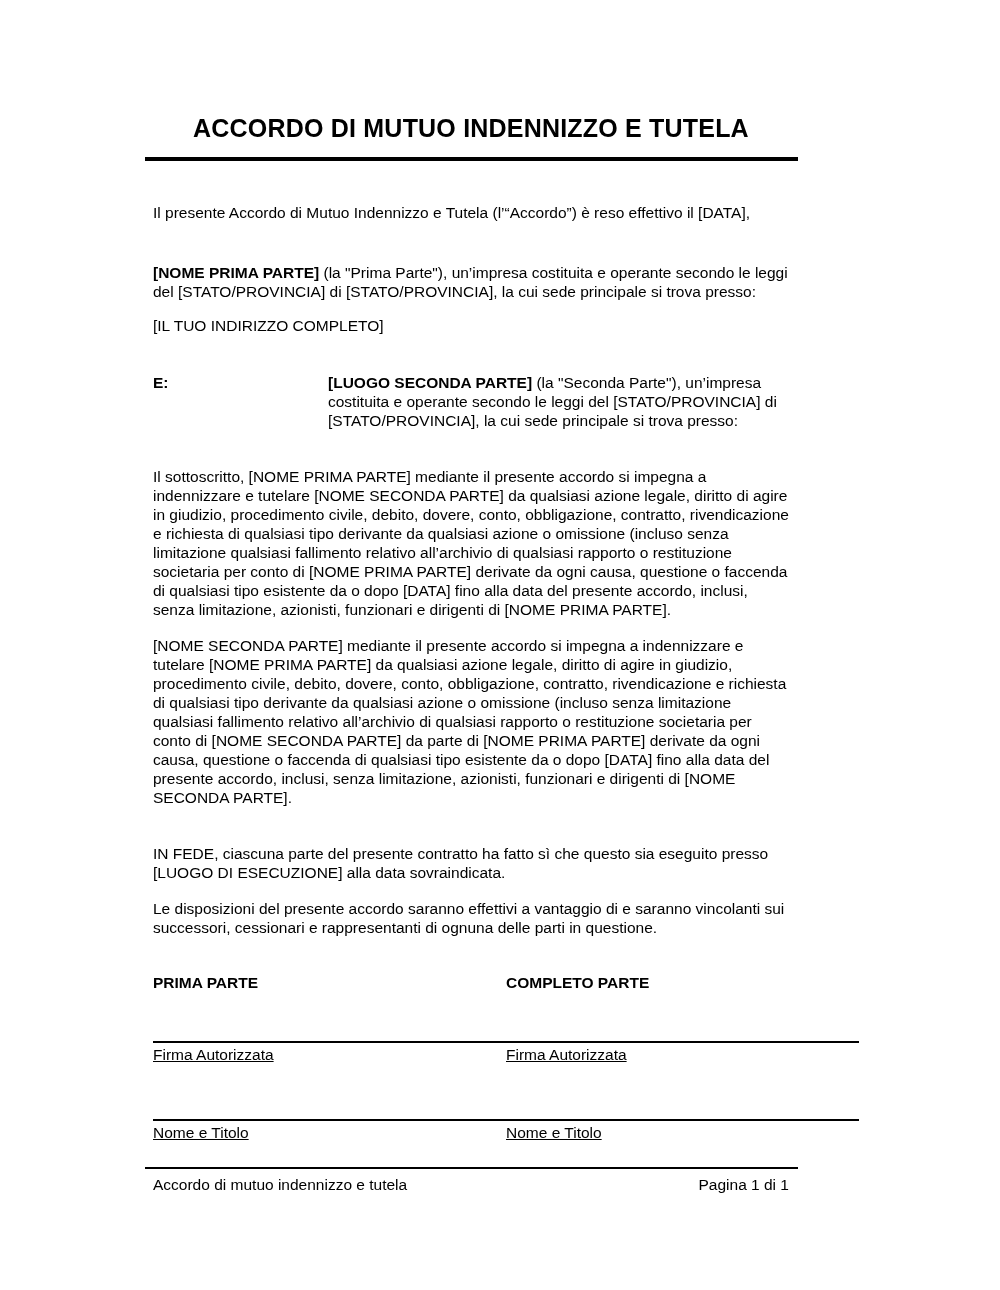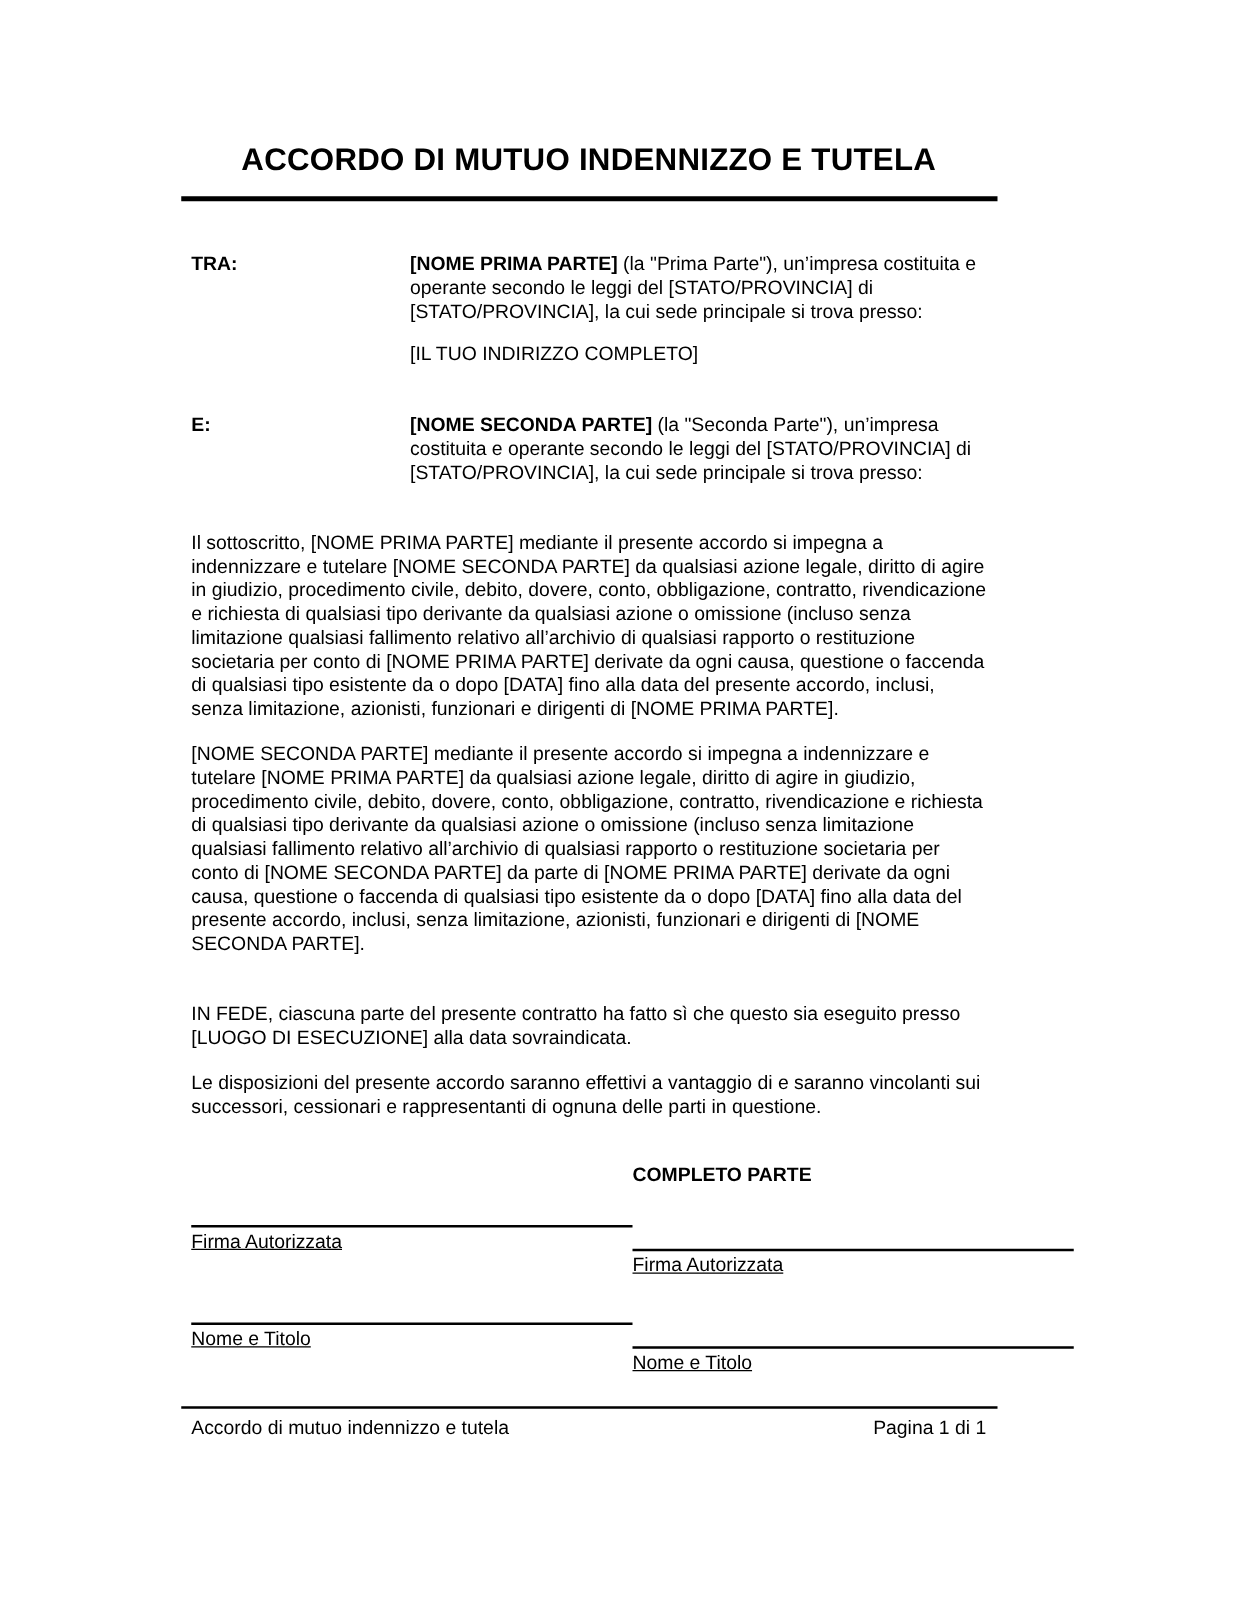--- a/index.html
+++ b/index.html
@@ -57,43 +57,44 @@
   }
 </style>
 </head>
 <body>
 
 <div class="page">
 
   <h1 class="doc-title">ACCORDO DI MUTUO INDENNIZZO E TUTELA</h1>
   <div class="title-rule"></div>
 
+  <p class="intro">Il presente Accordo di Mutuo Indennizzo e Tutela (l’“Accordo”) è reso effettivo il [DATA],</p>
 
   <div class="party">
-    <div class="party-label">TRA:</div>
     <div class="party-body">
       <div><strong>[NOME PRIMA PARTE]</strong><span> (la "Prima Parte"), un’impresa costituita e operante secondo le leggi del [STATO/PROVINCIA] di [STATO/PROVINCIA], la cui sede principale si trova presso:</span></div>
       <div class="party-address">[IL TUO INDIRIZZO COMPLETO]</div>
     </div>
   </div>
 
   <div class="party">
     <div class="party-label">E:</div>
     <div class="party-body">
-      <div><strong>[NOME SECONDA PARTE]</strong><span> (la "Seconda Parte"), un’impresa costituita e operante secondo le leggi del [STATO/PROVINCIA] di [STATO/PROVINCIA], la cui sede principale si trova presso:</span></div>
+      <div><strong>[LUOGO SECONDA PARTE]</strong><span> (la "Seconda Parte"), un’impresa costituita e operante secondo le leggi del [STATO/PROVINCIA] di [STATO/PROVINCIA], la cui sede principale si trova presso:</span></div>
     </div>
   </div>
 
   <p class="body-par first">Il sottoscritto, [NOME PRIMA PARTE] mediante il presente accordo si impegna a indennizzare e tutelare [NOME SECONDA PARTE] da qualsiasi azione legale, diritto di agire in giudizio, procedimento civile, debito, dovere, conto, obbligazione, contratto, rivendicazione e richiesta di qualsiasi tipo derivante da qualsiasi azione o omissione (incluso senza limitazione qualsiasi fallimento relativo all’archivio di qualsiasi rapporto o restituzione societaria per conto di [NOME PRIMA PARTE] derivate da ogni causa, questione o faccenda di qualsiasi tipo esistente da o dopo [DATA] fino alla data del presente accordo, inclusi, senza limitazione, azionisti, funzionari e dirigenti di [NOME PRIMA PARTE].</p>
   <p class="body-par">[NOME SECONDA PARTE] mediante il presente accordo si impegna a indennizzare e tutelare [NOME PRIMA PARTE] da qualsiasi azione legale, diritto di agire in giudizio, procedimento civile, debito, dovere, conto, obbligazione, contratto, rivendicazione e richiesta di qualsiasi tipo derivante da qualsiasi azione o omissione (incluso senza limitazione qualsiasi fallimento relativo all’archivio di qualsiasi rapporto o restituzione societaria per conto di [NOME SECONDA PARTE] da parte di [NOME PRIMA PARTE] derivate da ogni causa, questione o faccenda di qualsiasi tipo esistente da o dopo [DATA] fino alla data del presente accordo, inclusi, senza limitazione, azionisti, funzionari e dirigenti di [NOME SECONDA PARTE].</p>
   <p class="body-par infede">IN FEDE, ciascuna parte del presente contratto ha fatto sì che questo sia eseguito presso [LUOGO DI ESECUZIONE] alla data sovraindicata.</p>
   <p class="body-par">Le disposizioni del presente accordo saranno effettivi a vantaggio di e saranno vincolanti sui successori, cessionari e rappresentanti di ognuna delle parti in questione.</p>
 
   <div class="sig-area">
     <div class="sig-col">
+      <div class="sig-header">PRIMA PARTE</div>
       <div class="sig-line"></div>
       <div class="sig-label">Firma Autorizzata</div>
       <div class="sig-line second"></div>
       <div class="sig-label">Nome e Titolo</div>
     </div>
     <div class="sig-col">
       <div class="sig-header">COMPLETO PARTE</div>
       <div class="sig-line"></div>
       <div class="sig-label">Firma Autorizzata</div>
       <div class="sig-line second"></div>

